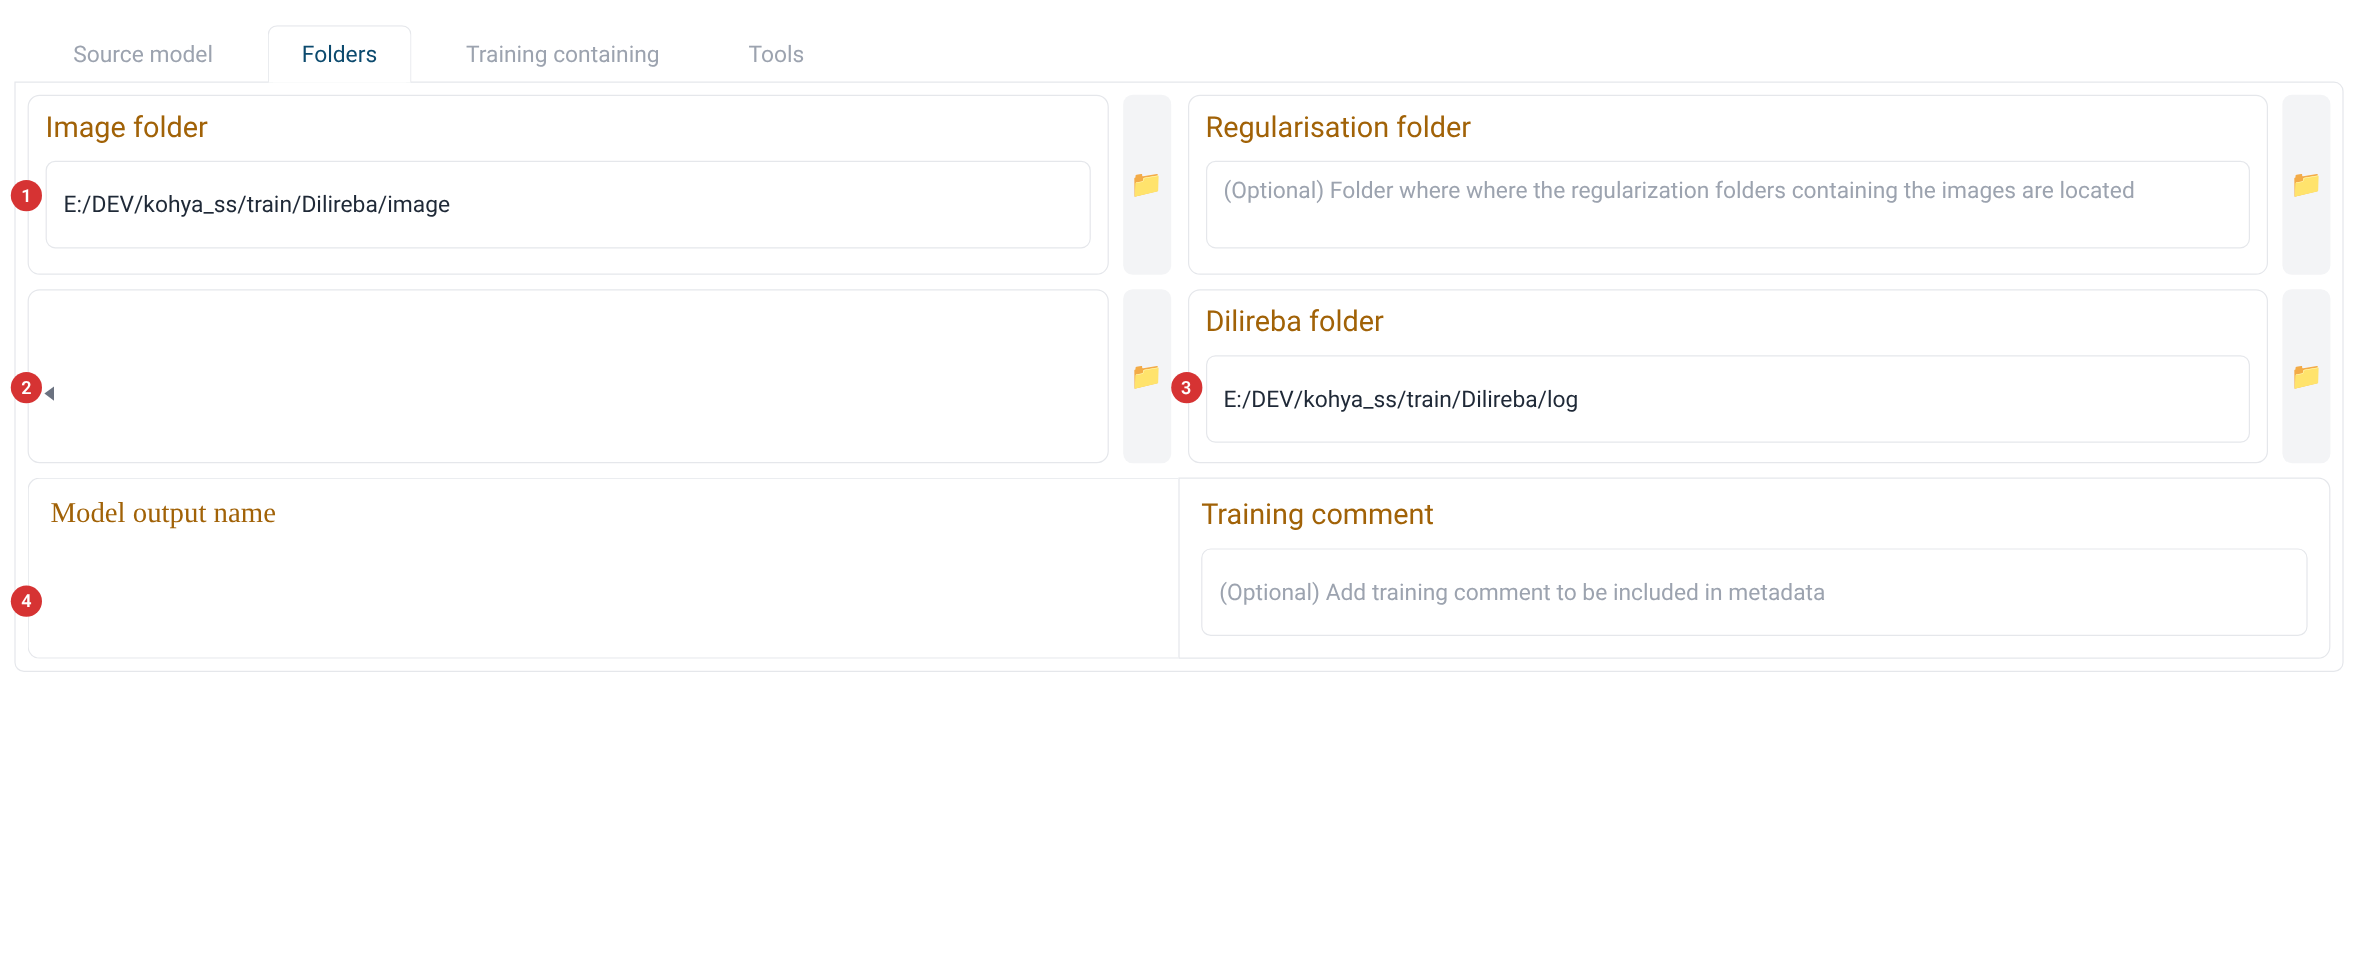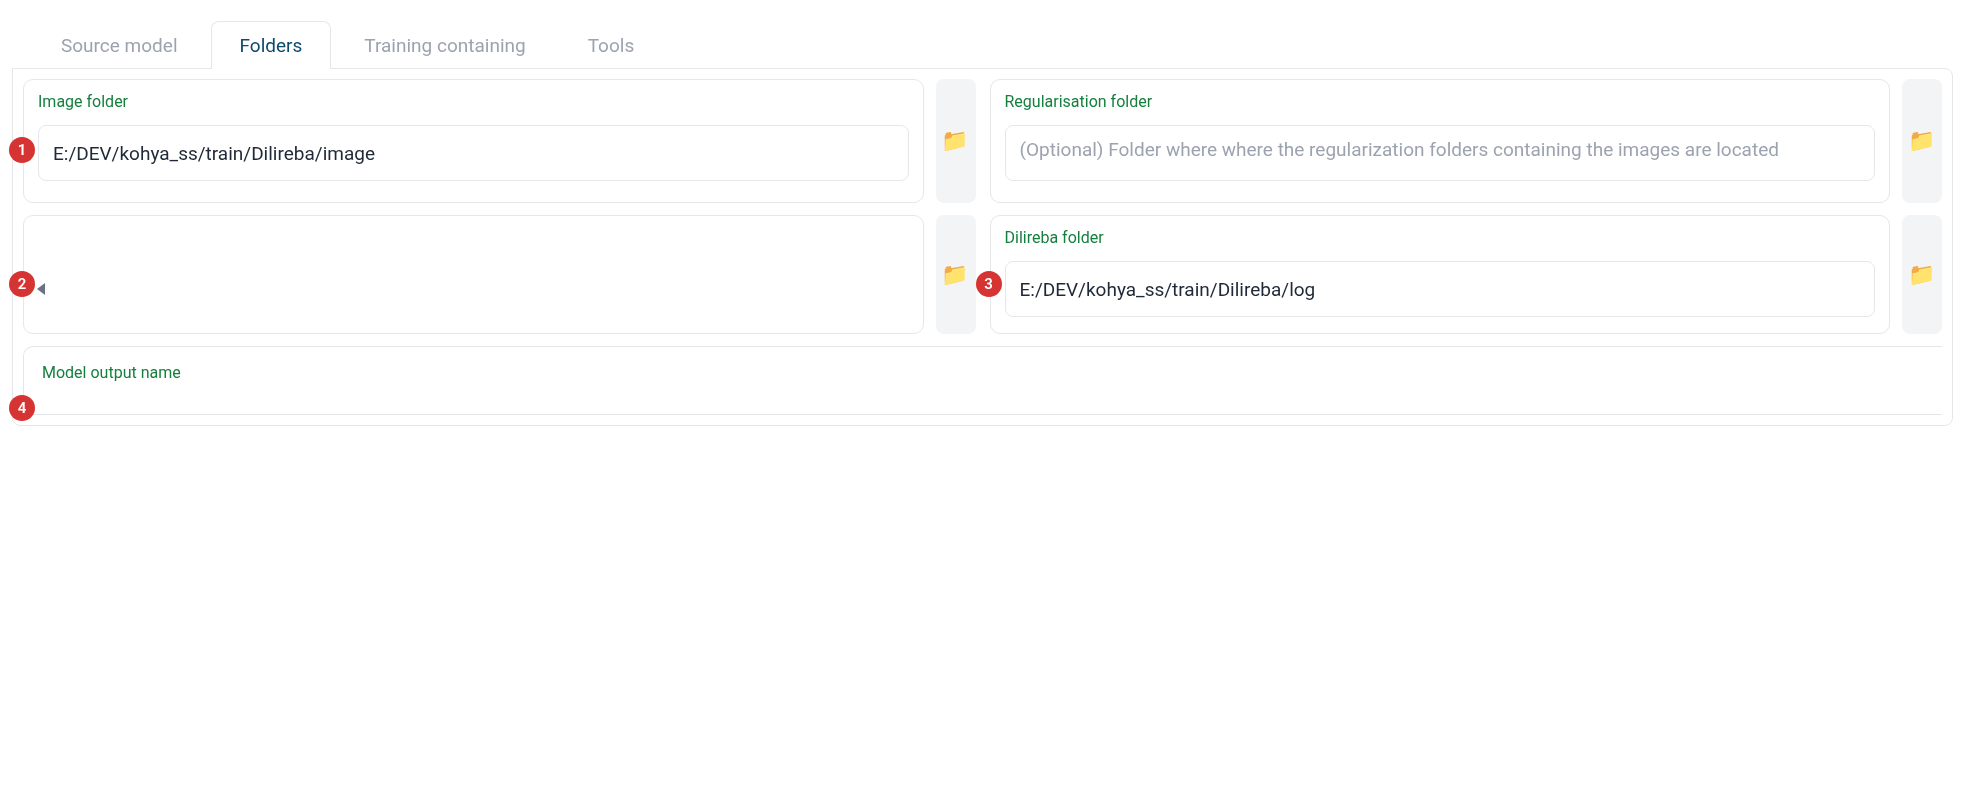--- a/index.html
+++ b/index.html
@@ -5,21 +5,21 @@
   * { box-sizing: border-box; margin: 0; padding: 0; }
   body {
     font-family: -apple-system, BlinkMacSystemFont, "Segoe UI", Roboto, "Helvetica Neue", Arial, sans-serif;
     background: #fff;
     color: #1f2937;
     padding: 20px 12px;
     font-size: 19px;
   }
   .tabs {
     display: flex;
-    gap: 4px;
+    gap: 16px;
     align-items: flex-end;
     padding-left: 20px;
   }
   .tab {
     padding: 12px 28px;
     color: #9ca3af;
     cursor: pointer;
     border: 1px solid transparent;
     border-bottom: none;
     border-radius: 8px 8px 0 0;
@@ -47,33 +47,33 @@
   .row:last-child { margin-bottom: 0; }
   .cell { flex: 1; display: flex; gap: 12px; align-items: stretch; position: relative; }
   .card {
     flex: 1;
     border: 1px solid #e5e7eb;
     border-radius: 10px;
     padding: 12px 14px 16px 14px;
     background: #fff;
   }
   .label {
-    color: #15803d;
-    font-size: 16px;
+    color: #a16207;
+    font-size: 24px;
     margin-bottom: 14px;
   }
   .input {
     width: 100%;
     border: 1px solid #e5e7eb;
     border-radius: 8px;
     padding: 12px 14px;
     font-size: 19px;
     color: #1f2937;
     background: #fff;
-    height: 56px;
+    height: 73px;
     line-height: 1.3;
     font-family: inherit;
     resize: none;
     overflow: hidden;
   }
   .input::placeholder { color: #9ca3af; }
   .browse-btn {
     width: 40px;
     background: #f3f4f6;
     border: none;
@@ -85,21 +85,21 @@
     font-size: 22px;
     padding: 0;
   }
   .half-row { display: flex; gap: 0; }
   .half-card {
     flex: 1;
     border: 1px solid #e5e7eb;
     padding: 16px 18px 18px 18px;
     background: #fff;
   }
-  .half-card.left { border-radius: 10px 0 0 10px; border-right: none; }
+  .half-card.left { border-radius: 10px 0 0 10px; border-right: none; font-family: Liberation Serif, serif; }
   .half-card.right { border-radius: 0 10px 10px 0; }
   .badge {
     position: absolute;
     left: -14px;
     top: 50%;
     transform: translateY(-4px);
     width: 26px;
     height: 26px;
     border-radius: 50%;
     background: #d63333;
@@ -179,16 +179,20 @@
       </button>
     </div>
   </div>
 
   <div class="row" style="position:relative;">
     <div class="badge low" style="left:-14px;">4</div>
     <div class="half-row" style="flex:1;">
       <div class="half-card left">
         <div class="label">Model output name</div>
       </div>
+      <div class="half-card right">
+        <div class="label">Training comment</div>
+        <input class="input" type="text" placeholder="(Optional) Add training comment to be included in metadata" style="">
+      </div>
     </div>
   </div>
 
 </div>
 
 </body></html>

